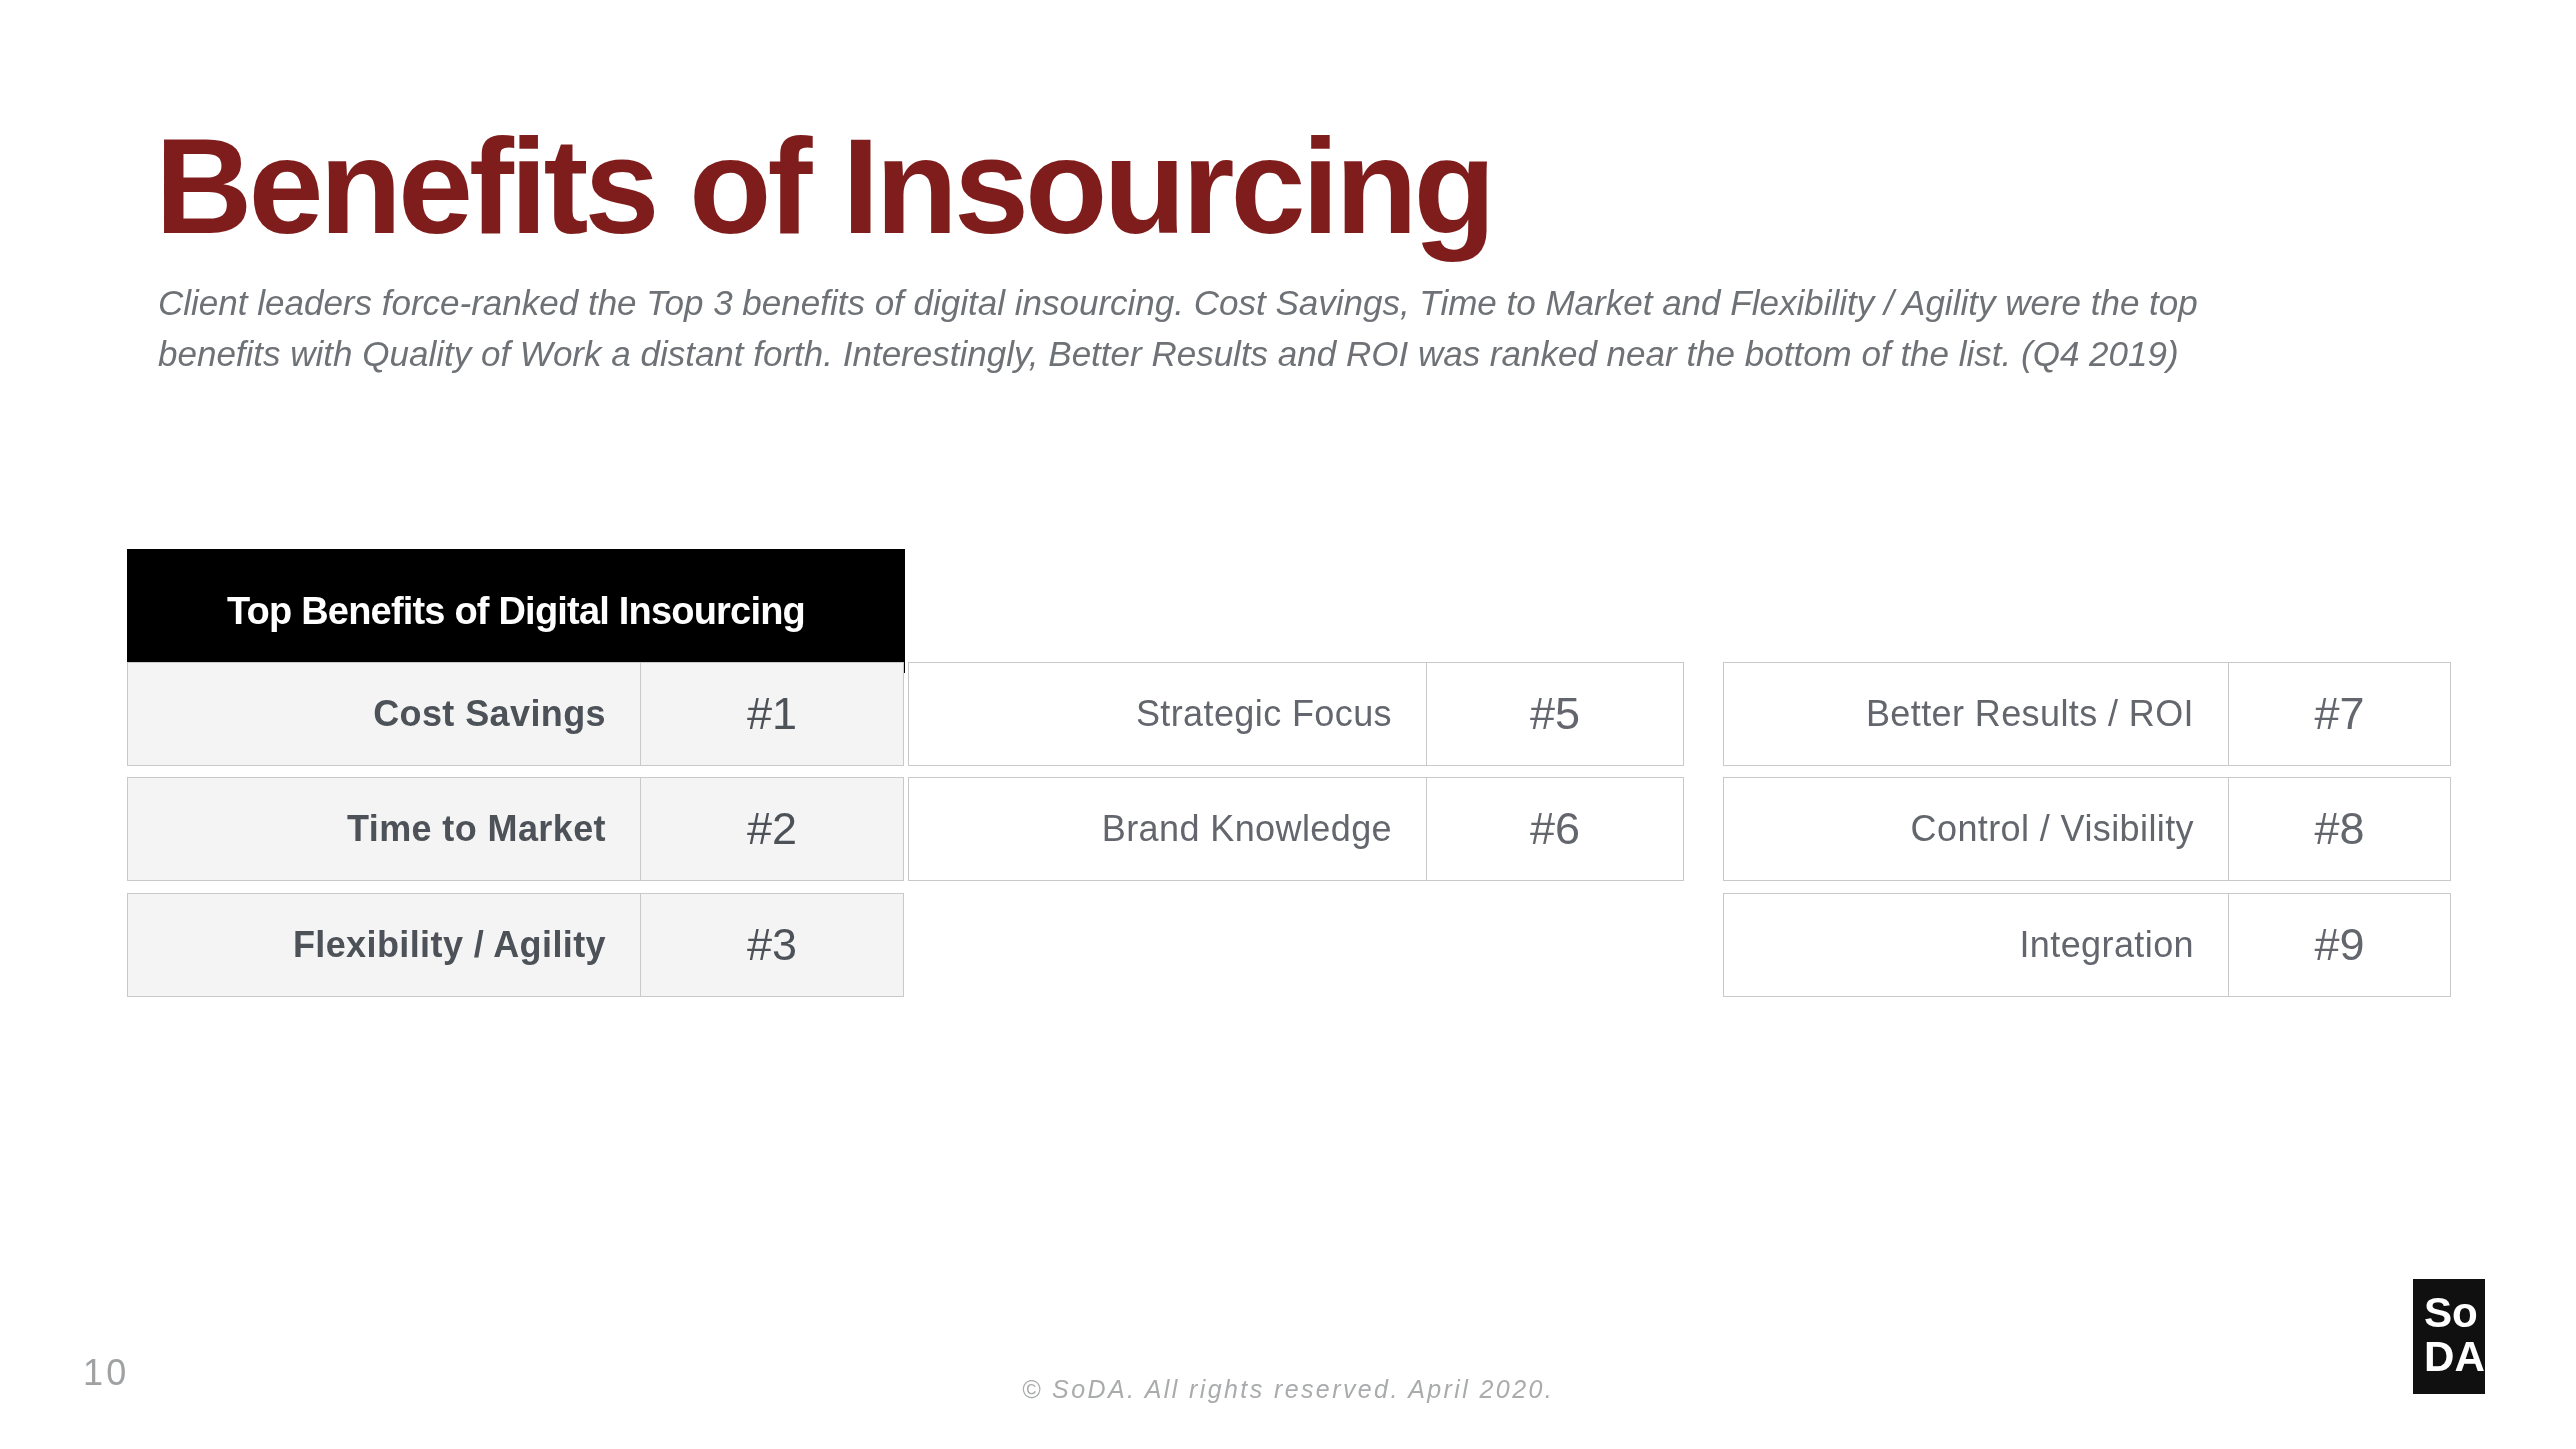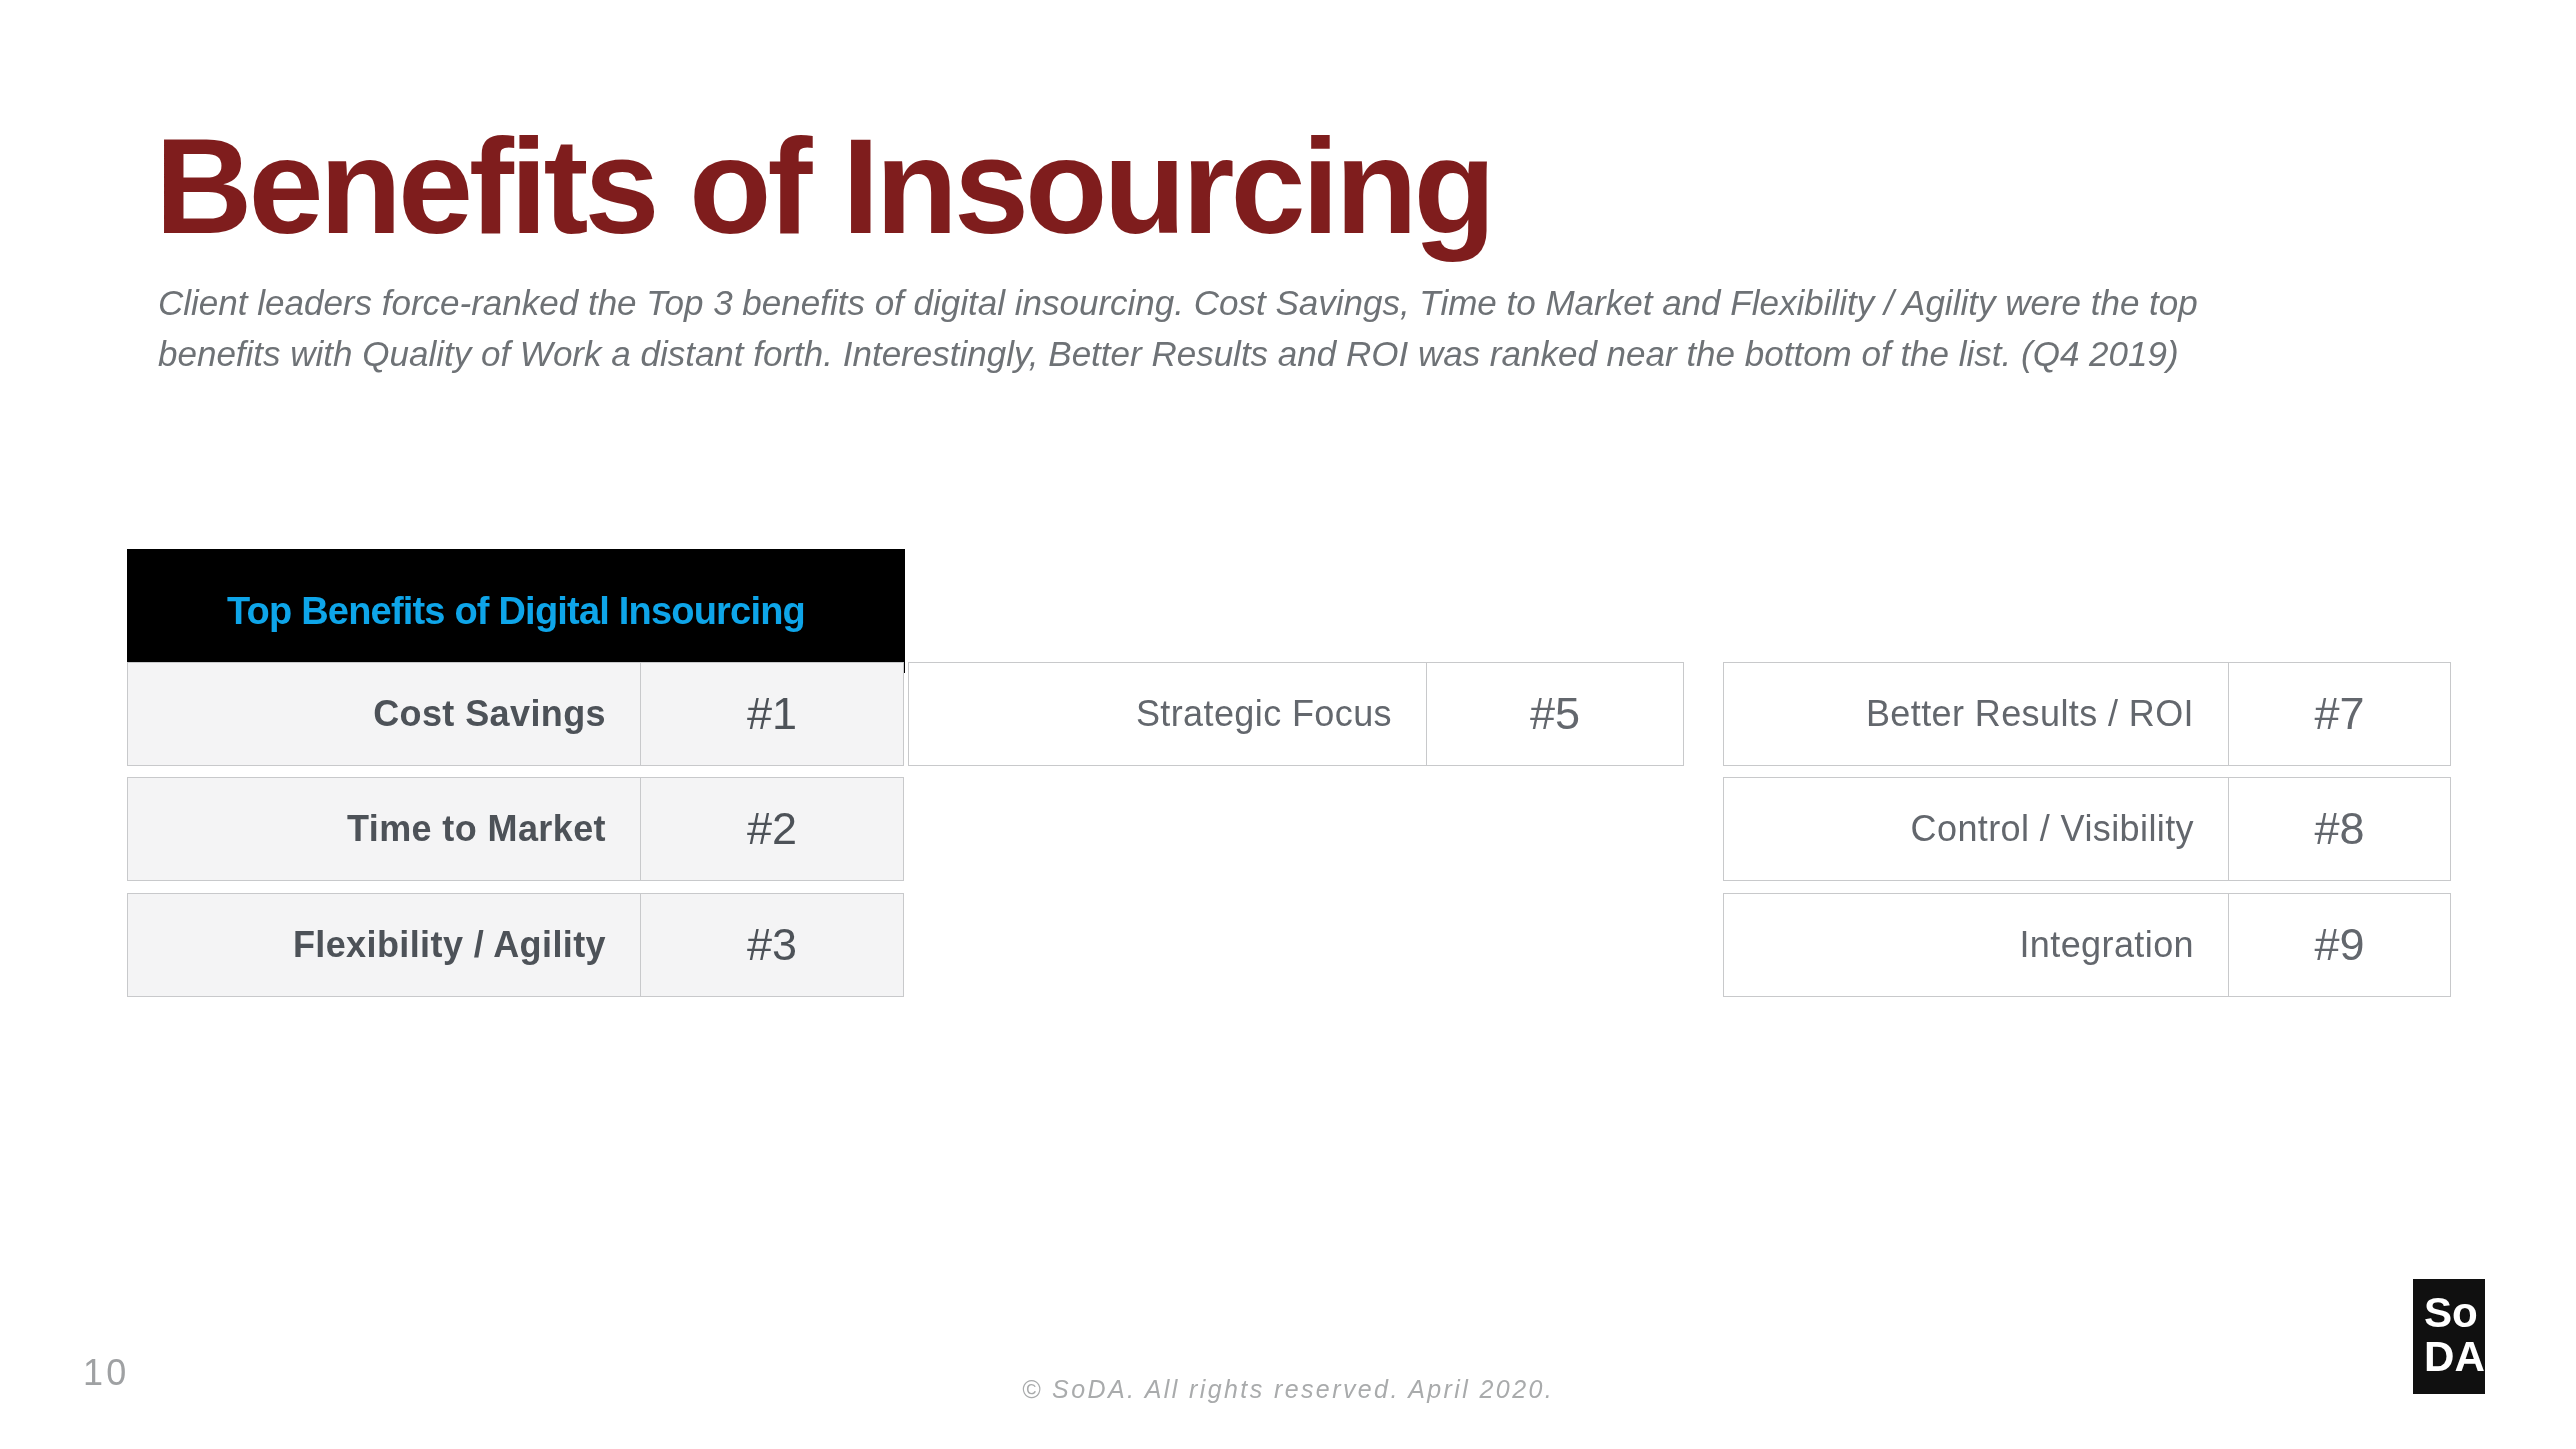--- a/index.html
+++ b/index.html
@@ -17,21 +17,21 @@
     color: #7f1d1d; white-space: nowrap;
   }
   .subtitle {
     position: absolute; left: 158px; top: 277px; width: 2141px;
     font-size: 35px; line-height: 51px; font-style: italic;
     color: #6e7276;
   }
 
   .tbl-header {
     position: absolute; left: 127px; top: 549px; width: 778px; height: 124px;
-    background: #000000; color: #0ea5e9;
+    background: #000000; color: #ffffff;
     display: flex; align-items: center; justify-content: center;
     font-size: 38px; font-weight: 700; letter-spacing: -0.8px;
   }
 
   .benefit-col { position: absolute; top: 662px; display: flex; flex-direction: column; gap: 11.3px; border-radius: 17px; }
   .col-1 { left: 127px;  width: 777px; }
   .col-2 { left: 908px; width: 776px; }
   .col-3 { left: 1699px; width: 752px; padding-left: 24px; }
 
   .row {
@@ -99,20 +99,24 @@
       <div class="cell-name">Flexibility / Agility</div>
       <div class="cell-rank">#3</div>
     </div>
   </div>
 
   <div class="benefit-col col-2">
     <div class="row">
       <div class="cell-name">Strategic Focus</div>
       <div class="cell-rank">#5</div>
     </div>
+    <div class="row">
+      <div class="cell-name">Brand Knowledge</div>
+      <div class="cell-rank">#6</div>
+    </div>
   </div>
 
   <div class="benefit-col col-3">
     <div class="row">
       <div class="cell-name">Better Results / ROI</div>
       <div class="cell-rank">#7</div>
     </div>
     <div class="row">
       <div class="cell-name">Control / Visibility</div>
       <div class="cell-rank">#8</div>

